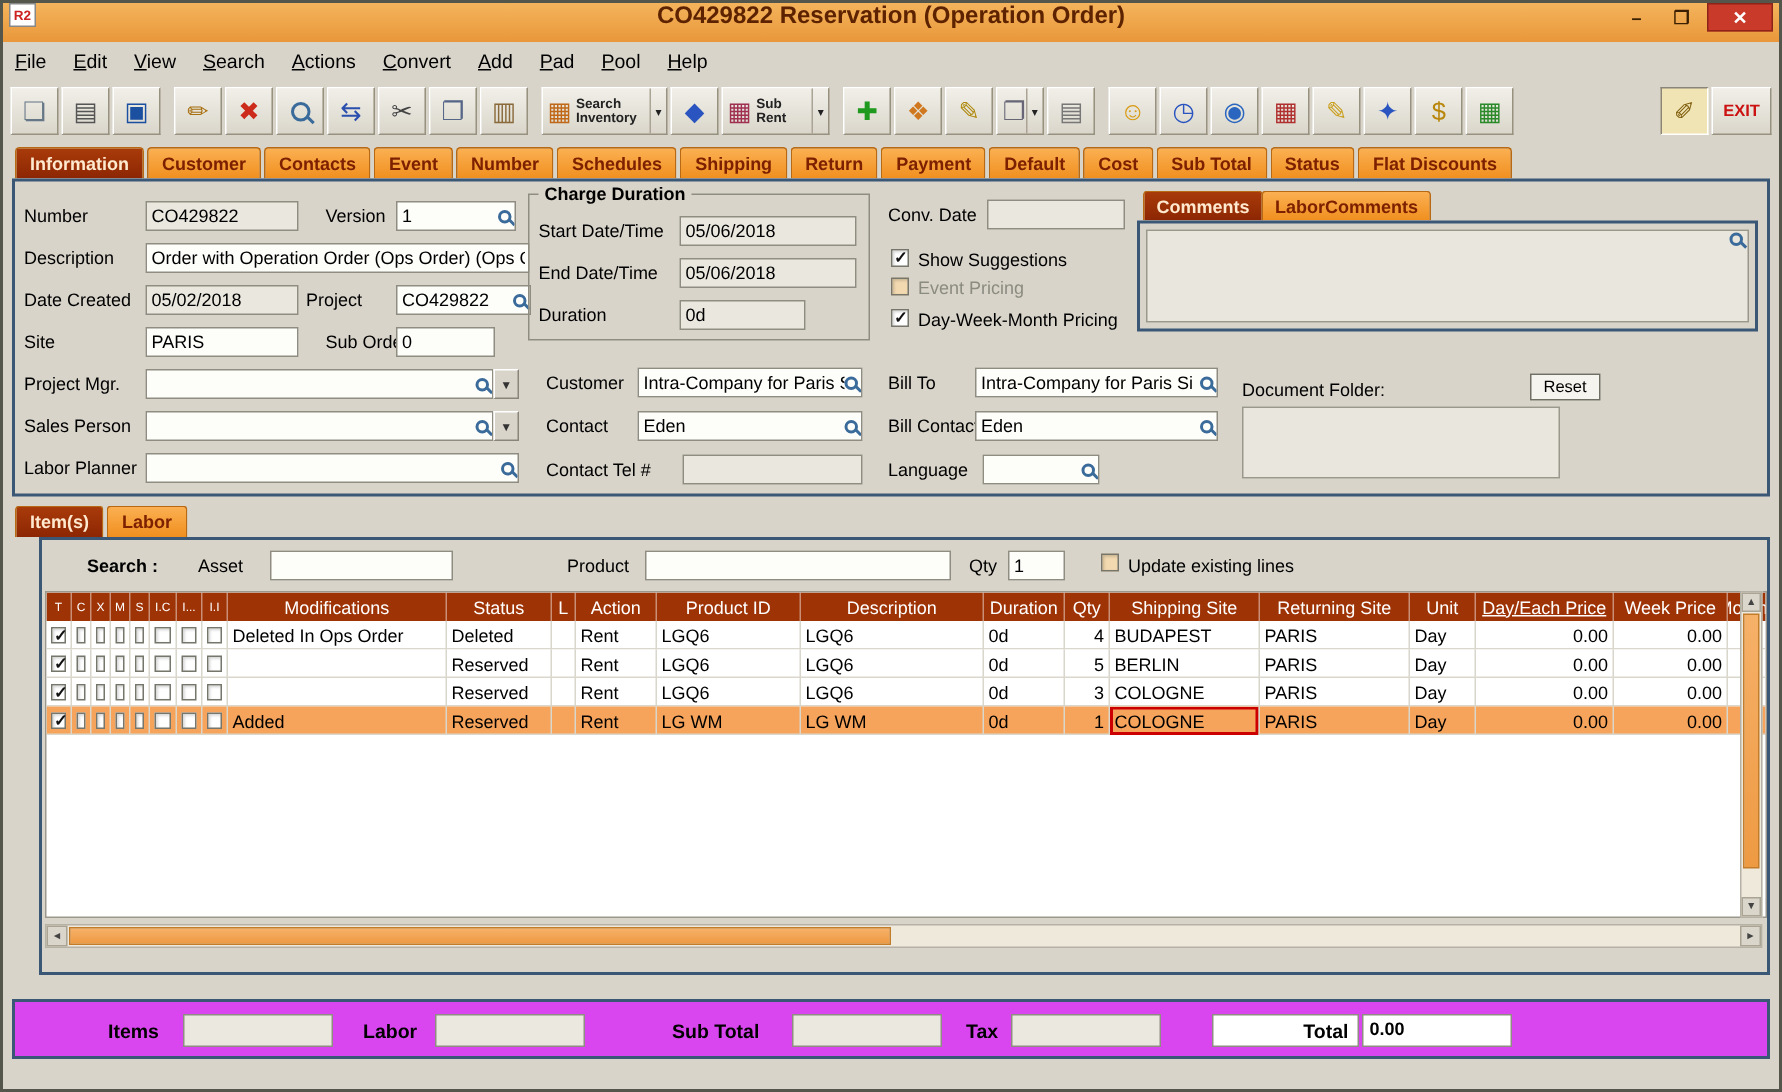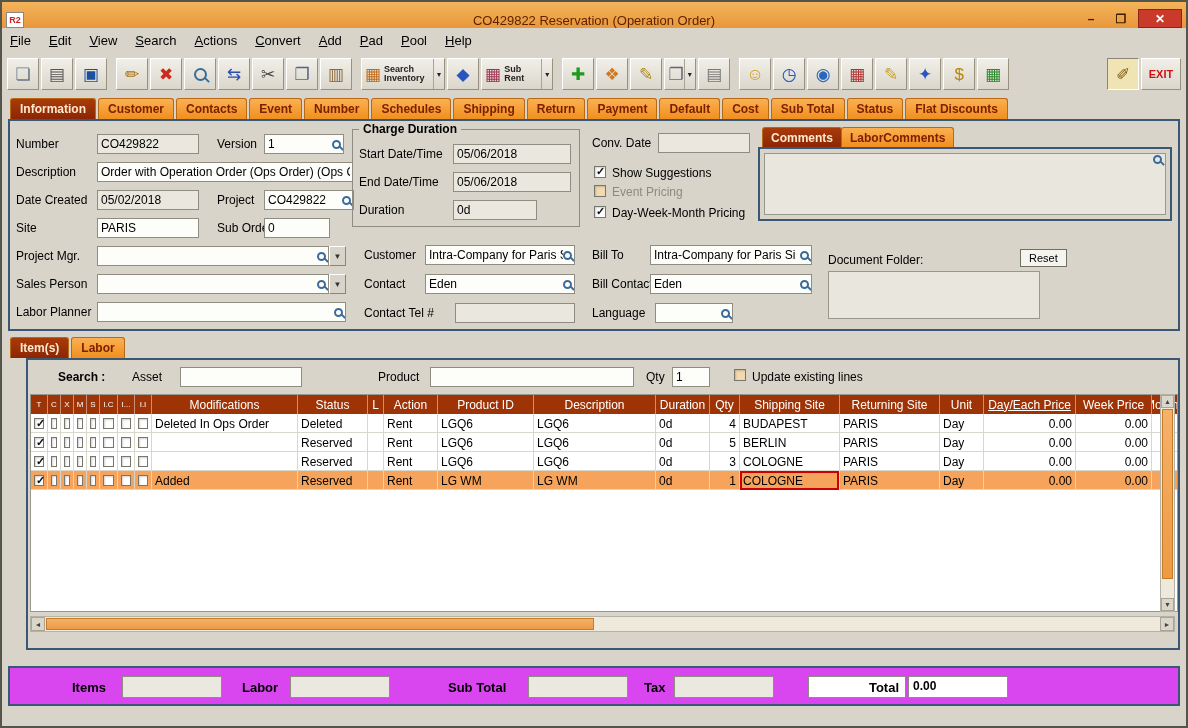--- a/index.html
+++ b/index.html
@@ -4,26 +4,26 @@
 <style>
   * { margin:0; padding:0; box-sizing:border-box; }
   html,body { background:#9a9a90; }
   body { font-family:"Liberation Sans", sans-serif; font-size:12px; color:#000; }
 
   .window{ width:1188px; height:728px; position:relative; background:#D8D4CA;
            border:2px solid #55564b; overflow:hidden; }
 
   
   .titlebar{ height:26px; background:linear-gradient(#F4B45C,#E9973A);
-             display:flex; align-items:flex-end; position:relative; padding:0 4px; }
+             display:flex; align-items:flex-start; position:relative; padding:0 4px; }
   .appicon{ width:18px; height:16px; background:#fff; border:1px solid #888;
             font-size:9px; font-weight:bold; color:#c22; display:flex; align-items:center;
             justify-content:center; }
-  .title{ position:absolute; left:0; right:0; text-align:center; font-weight:normal;
-          font-size:13px; color:#5d2300; pointer-events:none; }
+  .title{ position:absolute; left:0; right:0; text-align:center; font-weight:bold;
+          font-size:16px; color:#5d2300; pointer-events:none; }
   .winbtns{ margin-left:auto; display:flex; gap:4px; align-items:center; z-index:2;}
   .wbtn{ width:26px; height:19px; display:flex; align-items:center; justify-content:center;
          color:#3a2000; font-size:12px; font-weight:bold; }
   .wbtn.close{ width:44px; background:#C93A2B; color:#fff; border:1px solid #8d2418; }
 
   
   .menubar{ height:24px; display:flex; align-items:center; padding-left:8px; gap:18px;
             font-size:13px; }
   .menu-item{ cursor:default; }
 
@@ -285,21 +285,21 @@
       <span class="mag"></span>
     </div>
 
     <span class="lbl" style="left:6px;top:44px">Description</span>
     <div class="fld has-mag" style="left:87px;top:41px;width:256px">
       <span class="fv">Order with Operation Order (Ops Order) (Ops O</span>
     </div>
 
     <span class="lbl" style="left:6px;top:72px">Date Created</span>
     <div class="fld ro" style="left:87px;top:69px;width:102px">05/02/2018</div>
-    <span class="lbl" style="left:207px;top:72px">Project</span>
+    <span class="lbl" style="left:194px;top:72px">Project</span>
     <div class="fld has-mag" style="left:254px;top:69px;width:90px">
       <span class="fv">CO429822</span>
       <span class="mag"></span>
     </div>
 
     <span class="lbl" style="left:6px;top:100px">Site</span>
     <div class="fld" style="left:87px;top:97px;width:102px">PARIS</div>
     <span class="lbl" style="left:207px;top:100px">Sub Orders</span>
     <div class="fld" style="left:254px;top:97px;width:66px">0</div>
 

